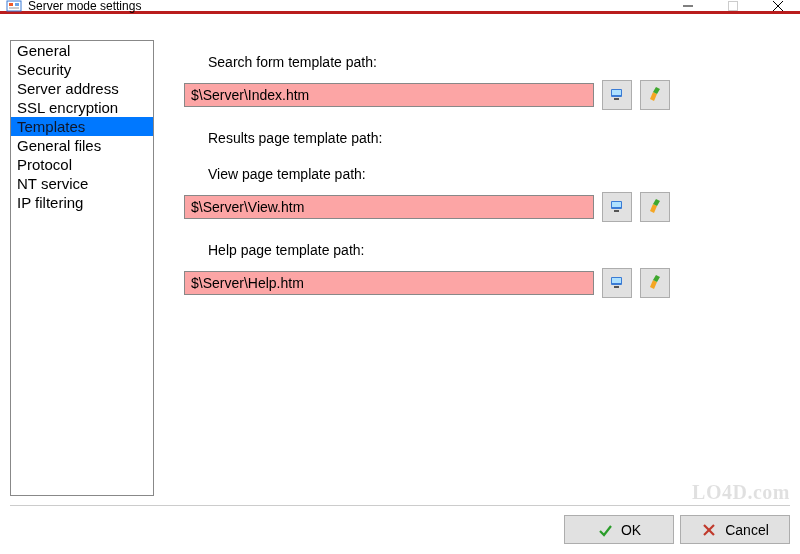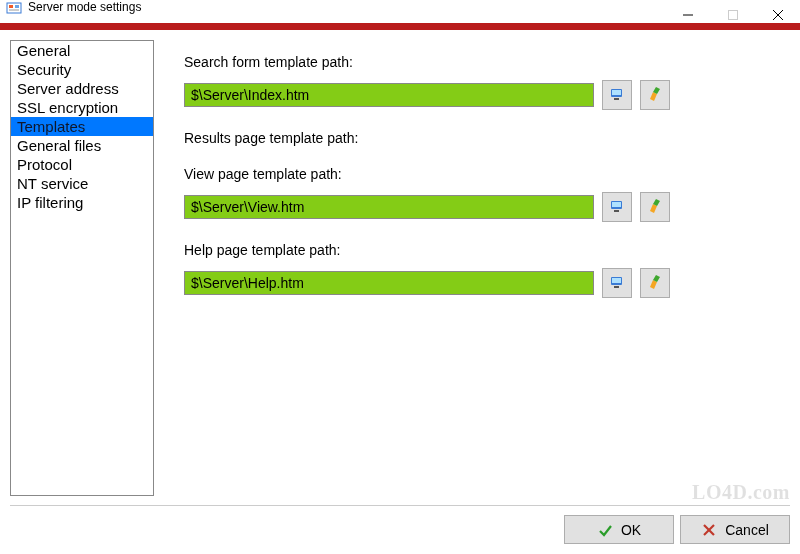--- a/index.html
+++ b/index.html
@@ -8,24 +8,25 @@
     width: 800px;
     height: 554px;
     font-family: "Segoe UI", Tahoma, sans-serif;
     font-size: 13px;
     background: #fff;
     position: relative;
     overflow: hidden;
   }
   
   .titlebar {
-    height: 30px;
+    height: 14px;
     background: #fff;
-    border-bottom: 7px solid #b91c1c;
+    border-bottom: 3px solid #b91c1c;
     display: flex;
+    align-items: center;
     padding: 0 0 0 6px;
   }
   .titlebar .app-icon {
     width: 16px; height: 16px;
     margin-right: 6px;
     display: inline-flex; align-items:center; justify-content:center;
   }
   .titlebar .title-text {
     font-size: 12px;
     color: #000;
@@ -69,35 +70,36 @@
   }
   .main-panel {
     flex: 1 1 auto;
     padding: 14px 2px 0 30px;
   }
   .field-group { margin-bottom: 20px; }
   .field-label {
     font-size: 14px;
     color: #000;
     margin-bottom: 10px;
+    margin-left: 24px;
   }
   .field-row {
     display: flex;
     align-items: center;
     gap: 8px;
   }
   .text-input {
     flex: 0 0 410px;
     height: 24px;
     border: 1px solid #888;
     padding: 2px 6px;
     font-family: inherit;
     font-size: 14px;
     color: #000;
-    background: #84cc16;
+    background: #fca5a5;
   }
   .btn-icon {
     width: 30px; height: 30px;
     border: 1px solid #adadad;
     background: #e1e1e1;
     display: inline-flex; align-items: center; justify-content: center;
     cursor: pointer;
   }
 
   

